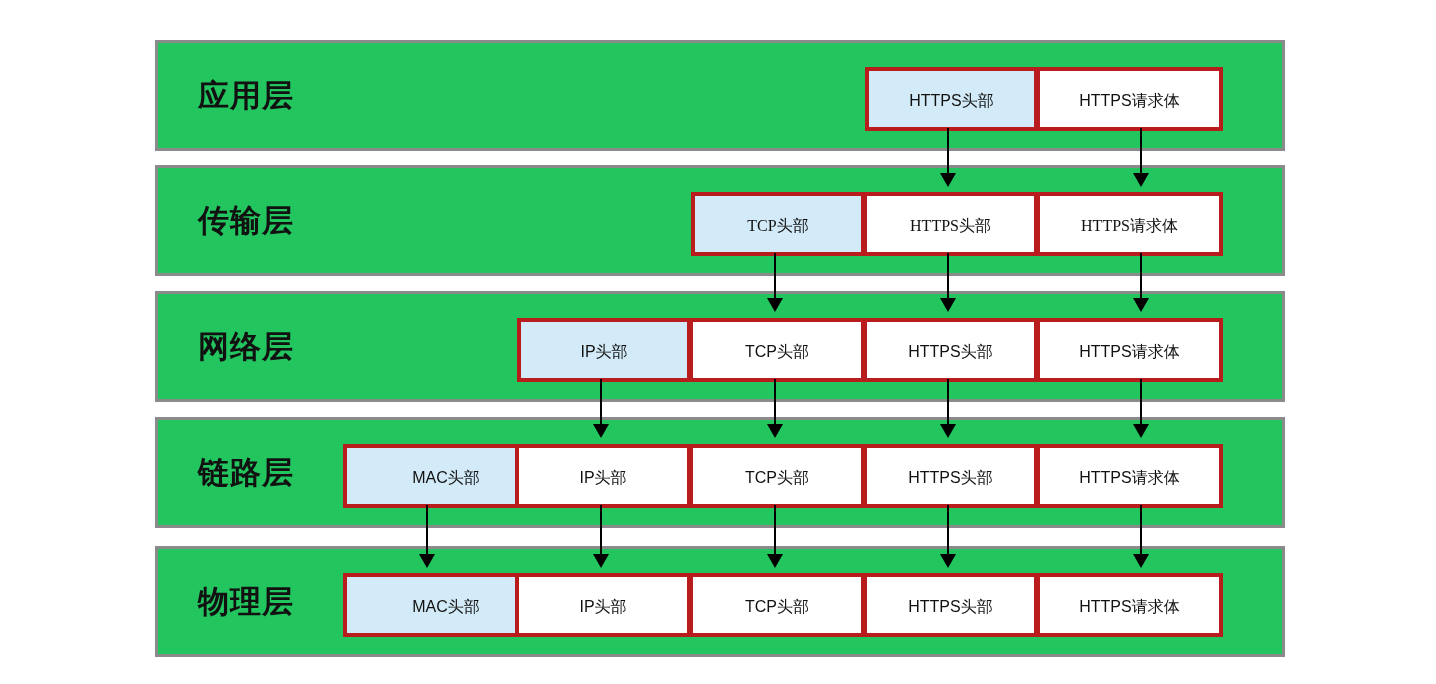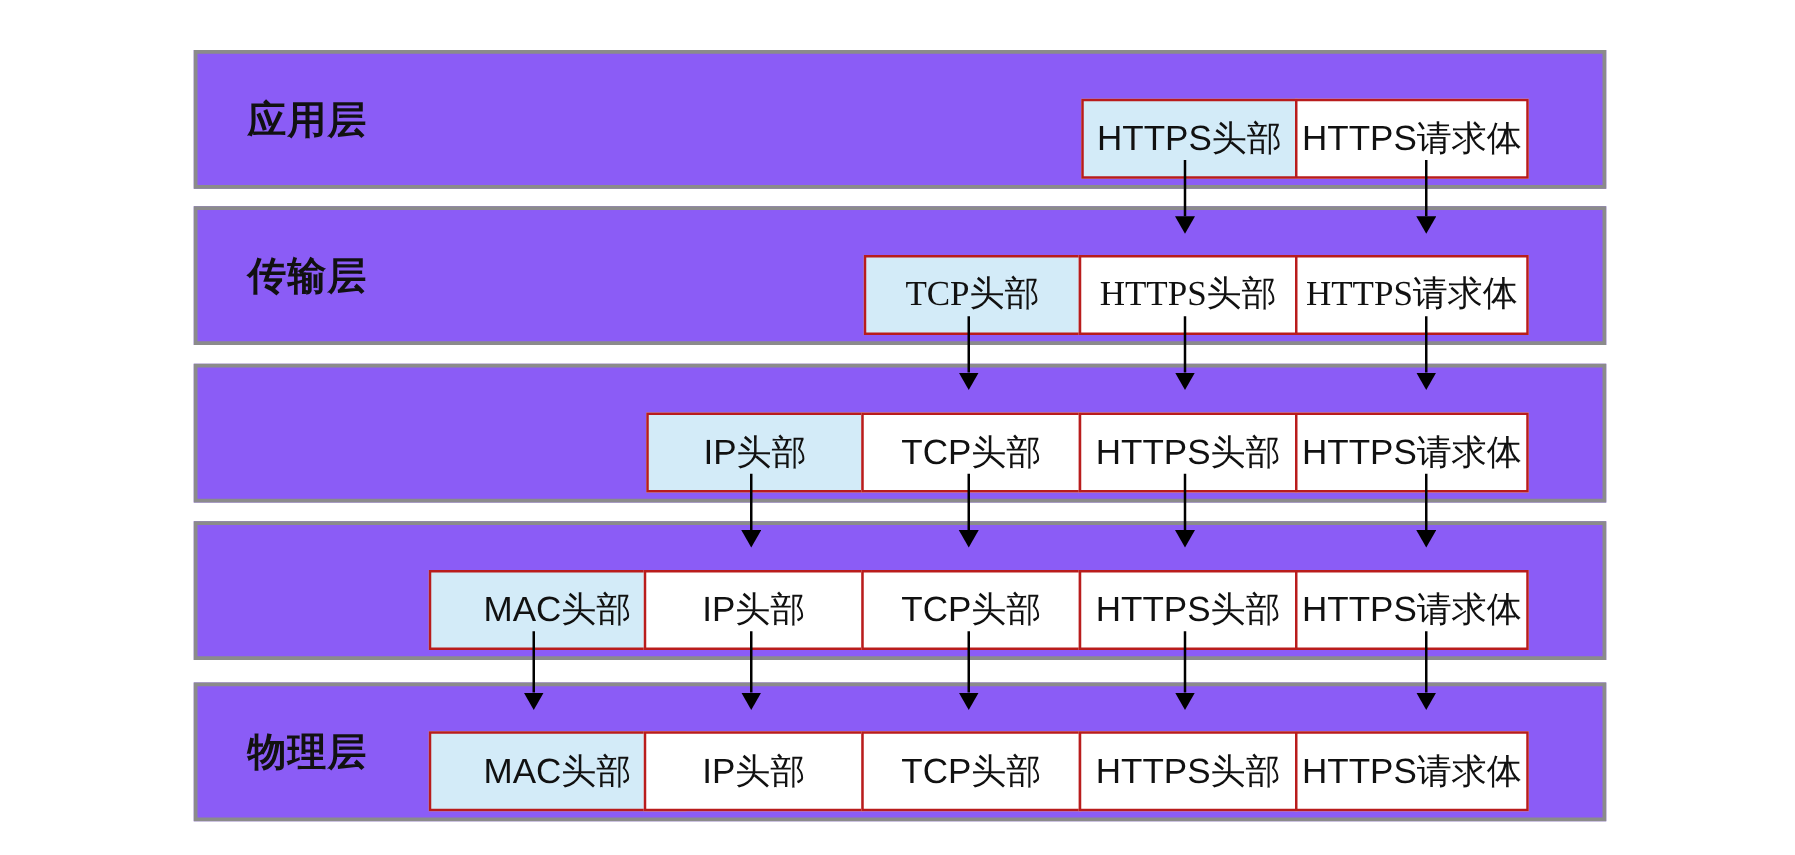--- a/index.html
+++ b/index.html
@@ -7,21 +7,21 @@
   body { font-family: "Liberation Sans", "DejaVu Sans", sans-serif; color: #111; position: relative; }
 
   .canvas { position: absolute; left: 0; top: 0; width: 1436px; height: 684px; }
 
   .layer-row {
     position: absolute;
     left: 155px;
     width: 1130px;
     height: 111px;
     border: 3px solid #8b8b8b;
-    background: #8b5cf6;
+    background: #22c55e;
   }
   .layer-row.r0 { top: 40px; }
   .layer-row.r1 { top: 165px; font-family: Liberation Serif, serif; }
   .layer-row.r2 { top: 291px; }
   .layer-row.r3 { top: 417px; }
   .layer-row.r4 { top: 546px; }
 
   .layer-label {
     position: absolute;
     left: 40px;
@@ -30,27 +30,27 @@
     line-height: 105px;
     font-size: 31px;
     font-weight: 700;
     color: #111;
     letter-spacing: 1px;
     white-space: nowrap;
   }
 
   .cell {
     position: absolute;
-    top: 36px;
+    top: 24px;
     height: 64px;
-    border: 2px solid #b91c1c;
+    border: 4px solid #b91c1c;
     background: #ffffff;
     text-align: center;
     line-height: 60px;
-    font-size: 28px;
+    font-size: 16px;
     color: #111;
     white-space: nowrap;
   }
   .cell.highlight { background: #d3ebf8; }
 
   
   .c-mac0  { left: 185px; width: 206px; }
   .c-ip1   { left: 357px; width: 176px; }
   .c-tcp1  { left: 531px; width: 176px; }
   .c-ip0   { left: 359px; width: 174px; }
@@ -79,27 +79,29 @@
   </div>
 
   <div class="layer-row r1">
     <div class="layer-label">传输层</div>
     <div class="cell highlight c-tcp0">TCP头部</div>
     <div class="cell c-hh1">HTTPS头部</div>
     <div class="cell c-hb">HTTPS请求体</div>
   </div>
 
   <div class="layer-row r2">
+    <div class="layer-label">网络层</div>
     <div class="cell highlight c-ip0">IP头部</div>
     <div class="cell c-tcp1">TCP头部</div>
     <div class="cell c-hh1">HTTPS头部</div>
     <div class="cell c-hb">HTTPS请求体</div>
   </div>
 
   <div class="layer-row r3">
+    <div class="layer-label">链路层</div>
     <div class="cell highlight c-mac0">MAC头部</div>
     <div class="cell c-ip1">IP头部</div>
     <div class="cell c-tcp1">TCP头部</div>
     <div class="cell c-hh1">HTTPS头部</div>
     <div class="cell c-hb">HTTPS请求体</div>
   </div>
 
   <div class="layer-row r4">
     <div class="layer-label">物理层</div>
     <div class="cell highlight c-mac0">MAC头部</div>

